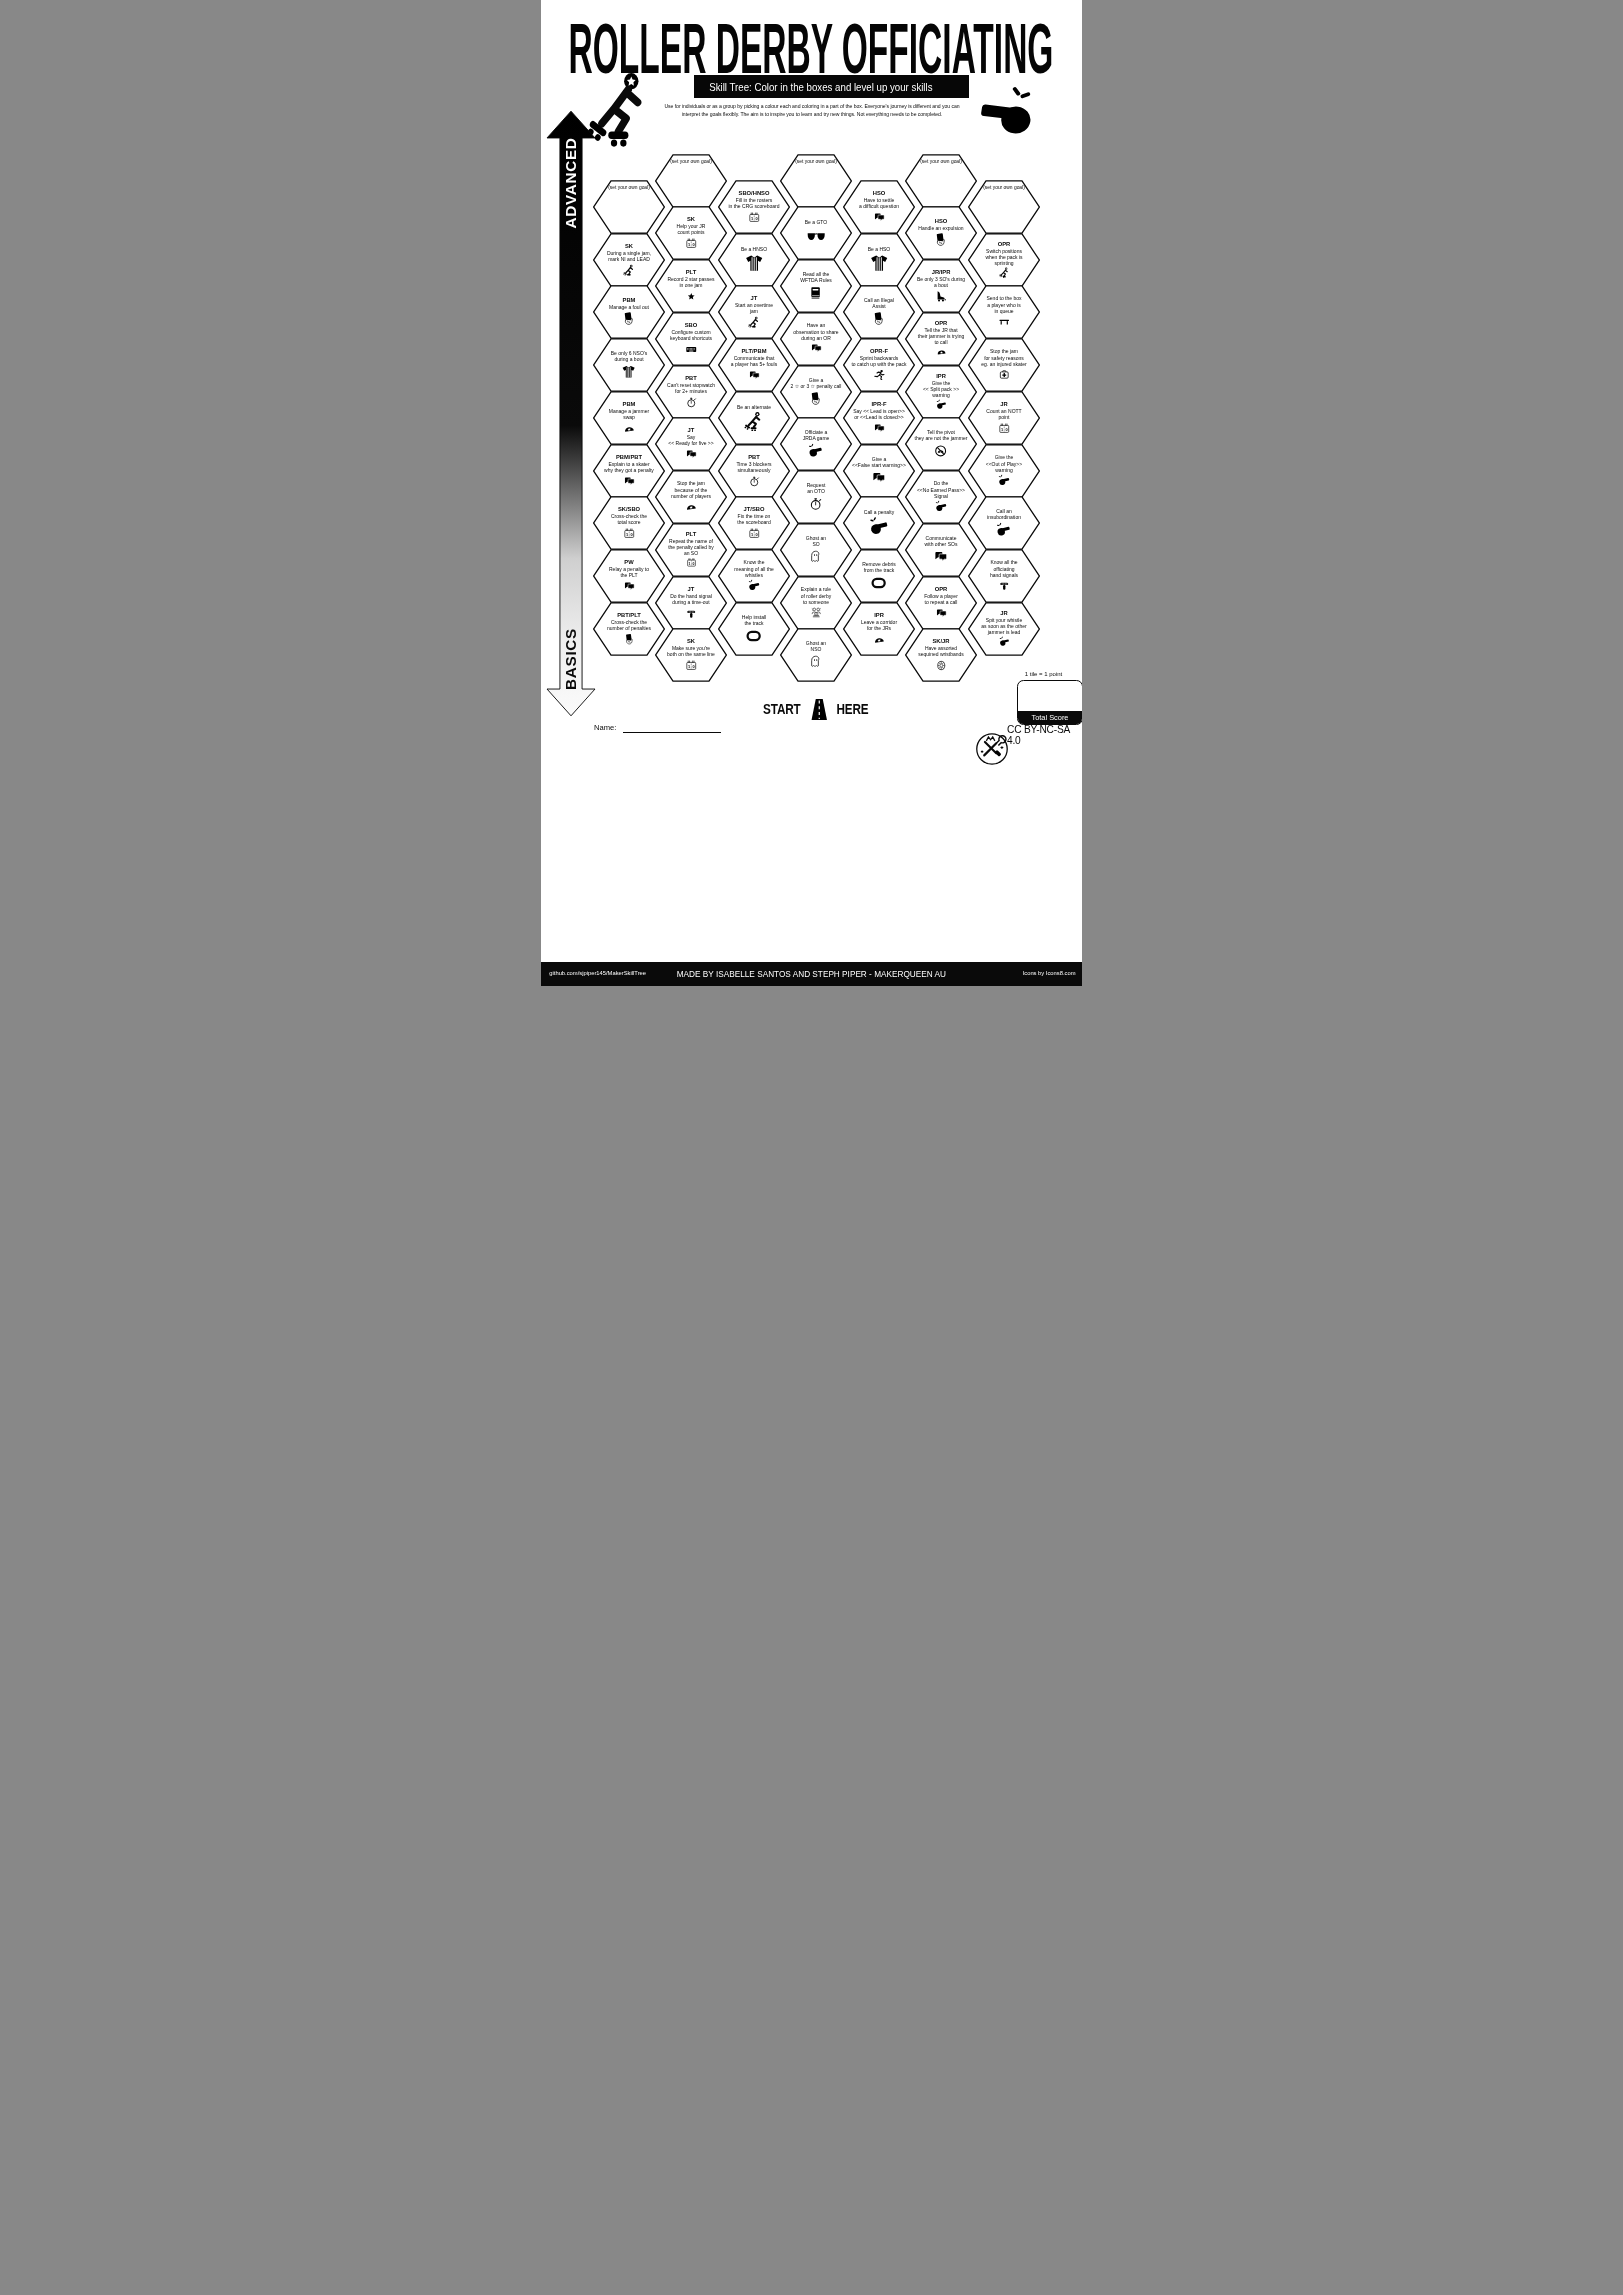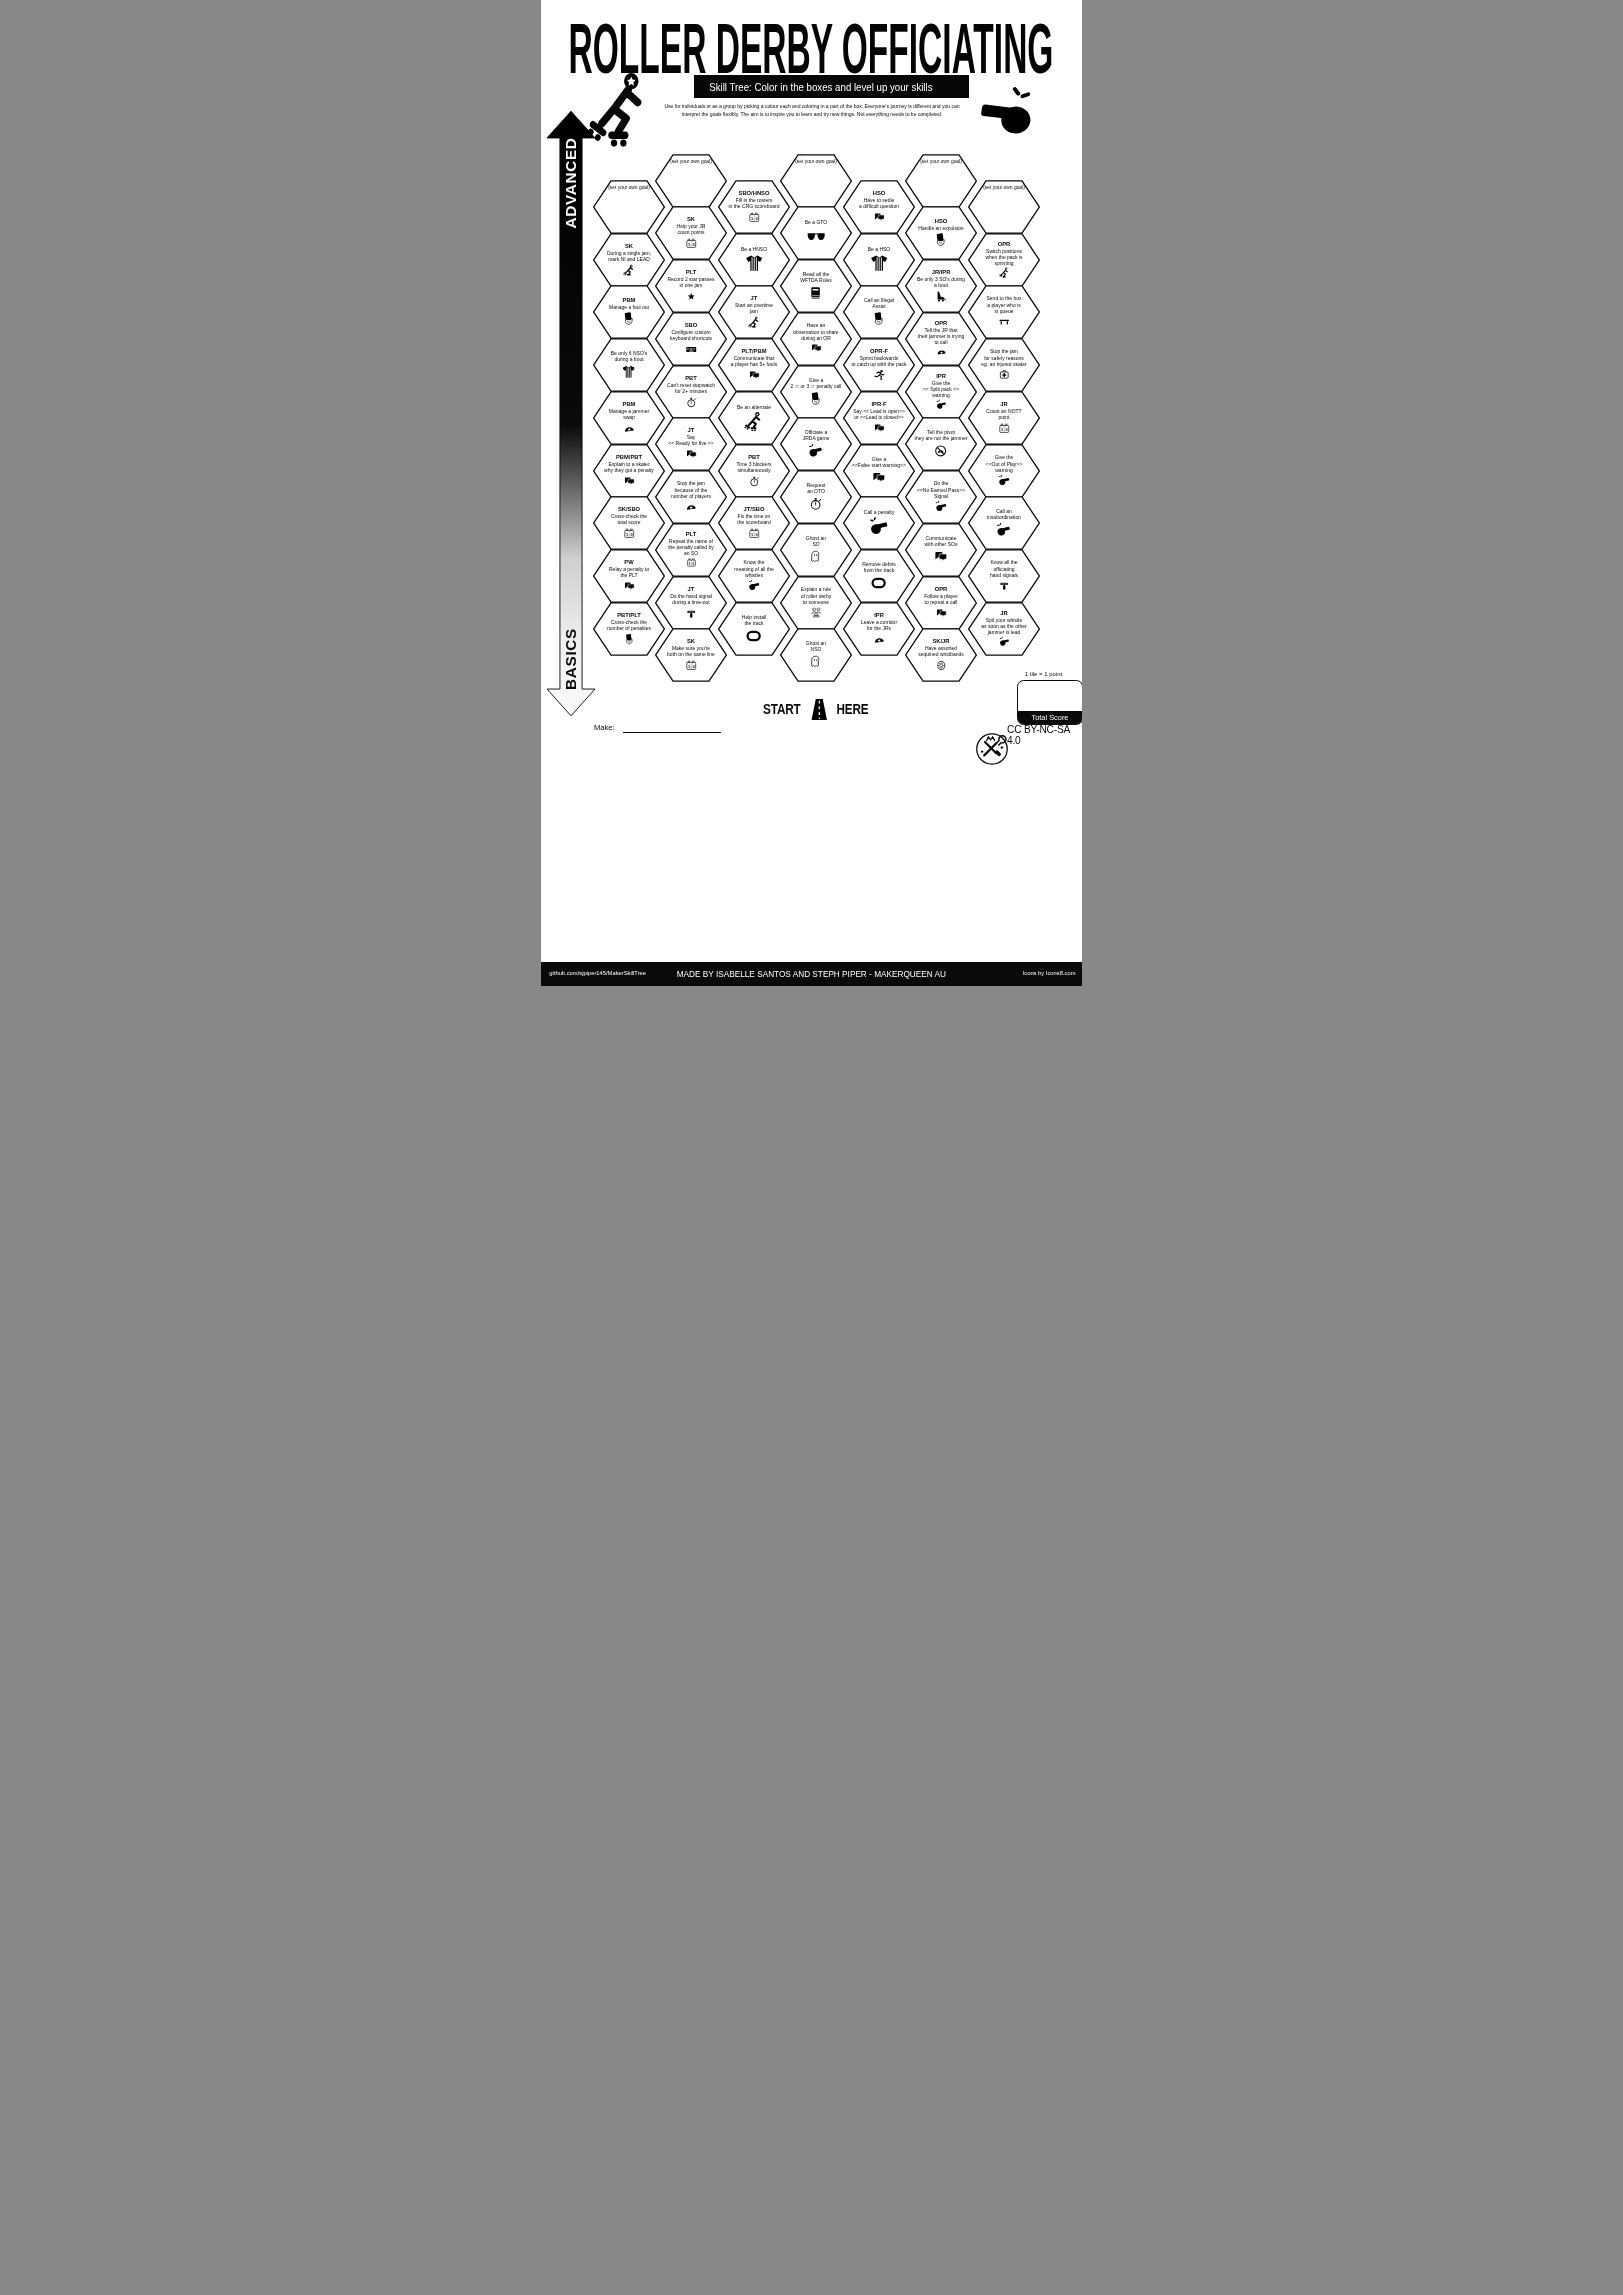--- a/index.html
+++ b/index.html
@@ -1070,21 +1070,21 @@
     </div>
 
   <div class="start-row">
     <span class="start-word">START</span>
     <svg width="18.5" height="23" viewBox="0 0 48 48" preserveAspectRatio="none">
       <use href="#i-road" xlink:href="#i-road"></use>
       </svg>
     <span class="start-word">HERE</span>
   </div>
 
-  <div class="name-label">Make:</div>
+  <div class="name-label">Name:</div>
   <div class="name-line"></div>
 
   <div class="tile-note">1 tile = 1 point</div>
   <div class="score-box">
     <div class="score-band">Total Score</div>
   </div>
   <div class="license">CC BY-NC-SA 4.0</div>
   <svg class="mq-logo" width="34" height="34" viewBox="0 0 48 48">
     <use href="#i-logo" xlink:href="#i-logo"></use>
     </svg>

